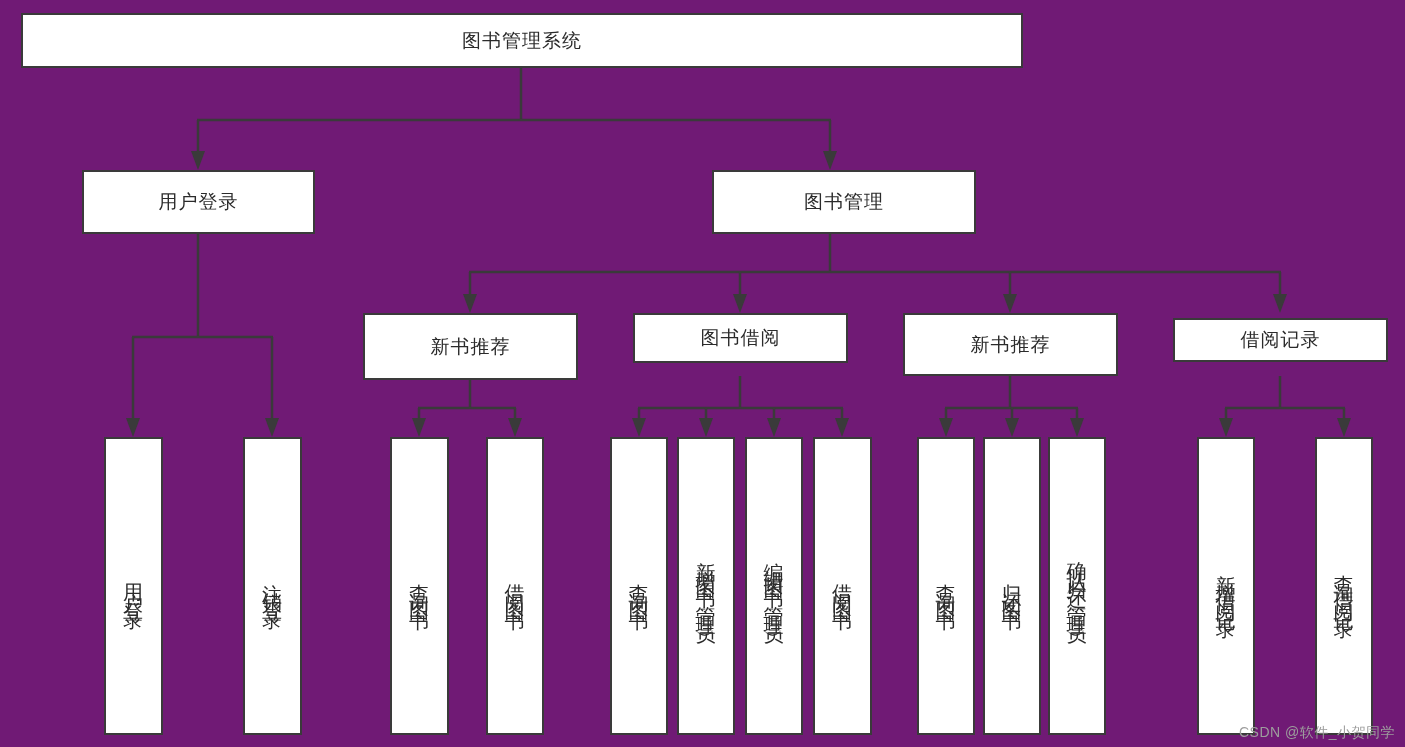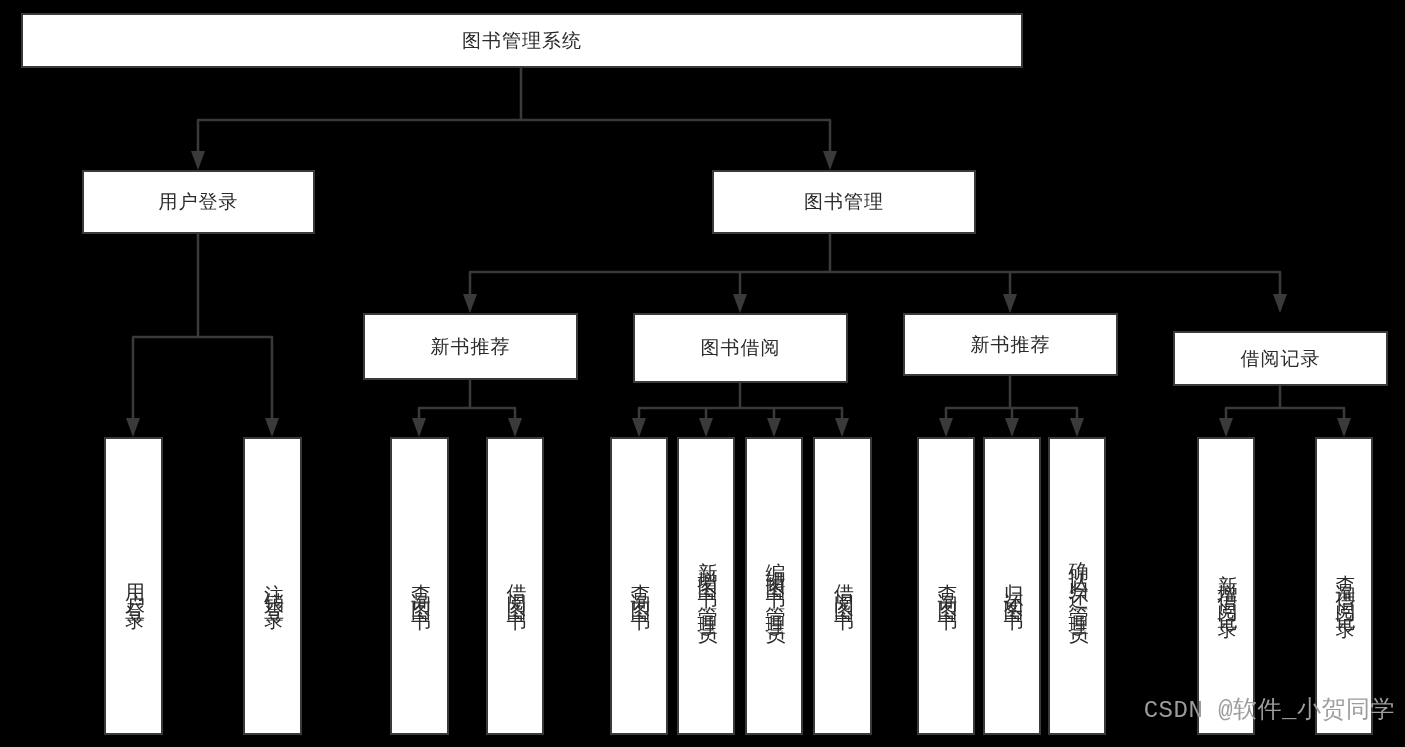--- a/index.html
+++ b/index.html
@@ -4,22 +4,22 @@
 <style>
   :root{
     --line:#3a3a3a;
     --text:#2b2b2b;
     --wm:#9d9d9d;
   }
   html,body{margin:0;padding:0;background:#ffffff;}
   .canvas{
     position:relative;
     width:1405px;height:747px;
-    background:#000000;
-    font-family:Liberation Mono, monospace;
+    background:#701a75;
+    font-family:Liberation Sans, sans-serif;
     overflow:hidden;
   }
   .connectors{position:absolute;left:0;top:0;z-index:1;}
   .box{
     position:absolute;
     box-sizing:border-box;
     border:2.5px solid var(--line);
     background:#ffffff;
     display:flex;
     align-items:center;
@@ -31,23 +31,23 @@
   .box.h span{letter-spacing:1px;white-space:nowrap;}
   .box.v span{
     writing-mode:vertical-rl;
     line-height:1;
     letter-spacing:9px;
     font-size:20px;
   }
   .watermark{
     position:absolute;
     right:10px;
-    bottom:22px;
+    bottom:5px;
     color:var(--wm);
-    font-size:24px;
+    font-size:14px;
     letter-spacing:0.5px;
     z-index:5;
     white-space:nowrap;
   }
 </style>
 </head>
 <body>
 
 <div class="canvas">
 
@@ -127,27 +127,27 @@
   <div class="box h" style="left:82px;top:170px;width:233px;height:64px">
     <span>用户登录</span>
   </div>
   <div class="box h" style="left:712px;top:170px;width:264px;height:64px">
     <span>图书管理</span>
   </div>
 
   <div class="box h" style="left:363px;top:313px;width:215px;height:67px">
     <span>新书推荐</span>
   </div>
-  <div class="box h" style="left:633px;top:313px;width:215px;height:70px">
+  <div class="box h" style="left:633px;top:313px;width:215px;height:50px">
     <span>图书借阅</span>
   </div>
   <div class="box h" style="left:903px;top:313px;width:215px;height:63px">
     <span>新书推荐</span>
   </div>
-  <div class="box h" style="left:1173px;top:331px;width:215px;height:55px">
+  <div class="box h" style="left:1173px;top:318px;width:215px;height:44px">
     <span>借阅记录</span>
   </div>
 
   <div class="box v" style="left:104px;top:437px;width:59px;height:298px">
     <span>用户登录</span>
   </div>
   <div class="box v" style="left:243px;top:437px;width:59px;height:298px">
     <span>注销登录</span>
   </div>
 

